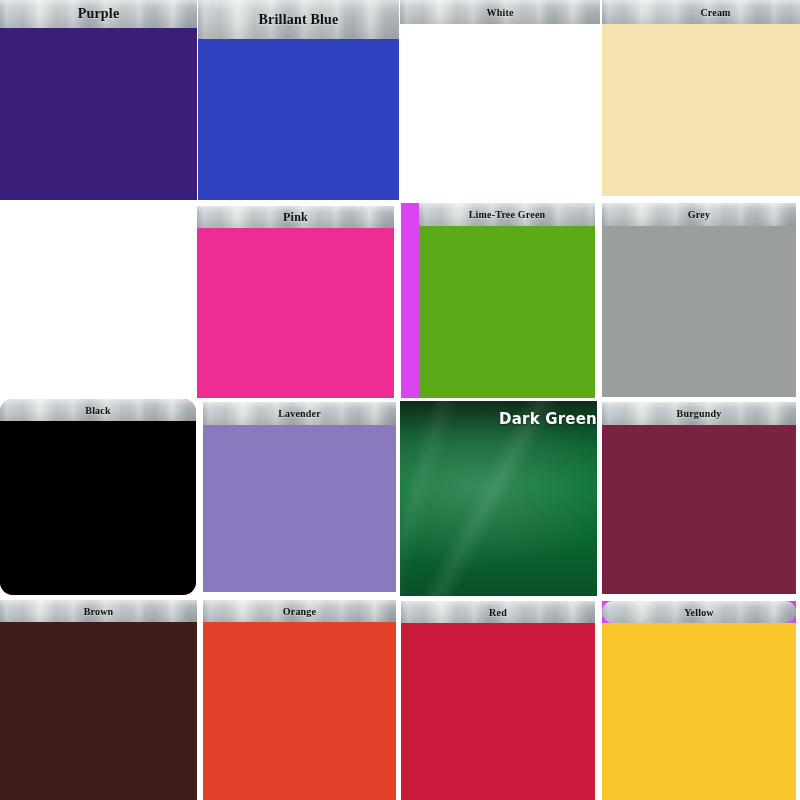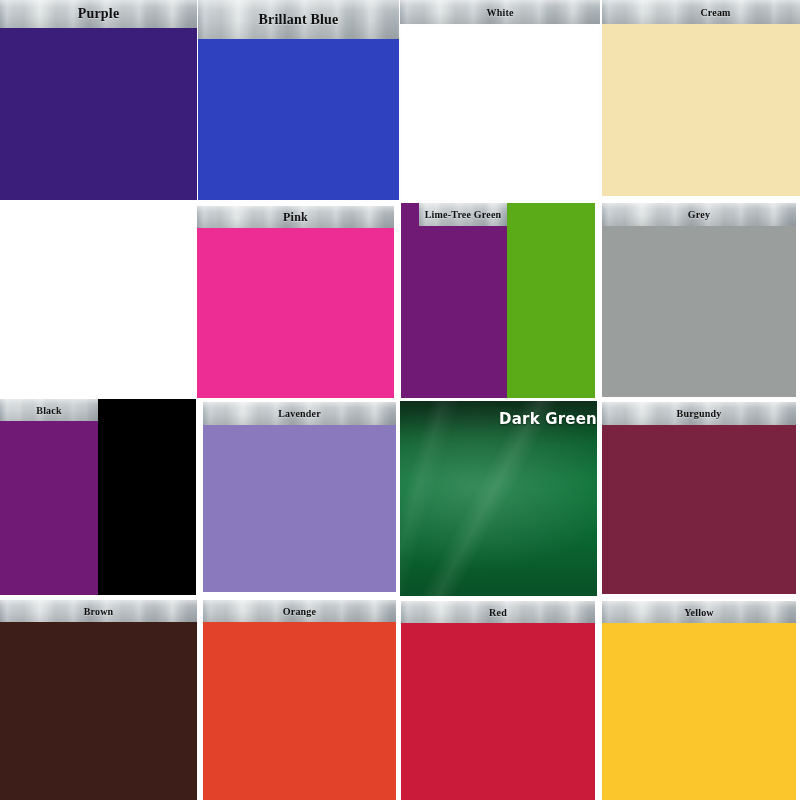--- a/index.html
+++ b/index.html
@@ -20,21 +20,21 @@
     width: 800px;
     height: 800px;
     background: #ffffff;
   }
 
   
   .tile {
     position: absolute;
     box-sizing: border-box;
     overflow: hidden;
-    background: #701a75;
+    background: #d946ef;
   }
 
   
   .cap {
     position: relative;
     width: 100%;
     box-sizing: border-box;
     display: flex;
     align-items: center;
     justify-content: center;
@@ -129,33 +129,33 @@
         <span class="cap-txt">Cream</span>
       </div>
       <div class="chip" title="Cream" style="background: rgb(244, 227, 174);"></div>
     </div>
     <div class="tile" style="left: 197px; top: 206px; width: 197px; height: 192px; display: flex; flex-direction: column;">
       <div class="cap" style="height: 22px; min-height: 22px; font-size: 12px; color: rgb(16, 16, 16);">
         <span class="cap-txt">Pink</span>
       </div>
       <div class="chip" title="Pink" style="background: rgb(237, 45, 147);"></div>
     </div>
-    <div class="tile" style="left: 401px; top: 203px; width: 194px; height: 195px; display: flex; flex-direction: row; padding-left: 18px;">
+    <div class="tile" style="left: 401px; top: 203px; width: 194px; height: 195px; display: flex; flex-direction: column; padding-left: 18px;">
       <div class="cap" style="height: 23px; min-height: 23px; font-size: 10px; color: rgb(16, 16, 16);">
         <span class="cap-txt">Lime-Tree Green</span>
       </div>
       <div class="chip" title="Lime-Tree Green" style="background: rgb(90, 171, 23);"></div>
     </div>
     <div class="tile" style="left: 602px; top: 203px; width: 194px; height: 194px; display: flex; flex-direction: column;">
       <div class="cap" style="height: 23px; min-height: 23px; font-size: 10px; color: rgb(16, 16, 16);">
         <span class="cap-txt">Grey</span>
       </div>
       <div class="chip" title="Grey" style="background: rgb(154, 158, 157);"></div>
     </div>
-    <div class="tile" style="left: 0px; top: 399px; width: 196px; height: 196px; display: flex; flex-direction: row;">
+    <div class="tile" style="left: 0px; top: 399px; width: 196px; height: 196px; display: flex; flex-direction: column; border-radius: 13px;">
       <div class="cap" style="height: 22px; min-height: 22px; font-size: 10px; color: rgb(16, 16, 16);">
         <span class="cap-txt">Black</span>
       </div>
       <div class="chip" title="Black" style="background: rgb(0, 0, 0);"></div>
     </div>
     <div class="tile" style="left: 203px; top: 402px; width: 193px; height: 190px; display: flex; flex-direction: column;">
       <div class="cap" style="height: 23px; min-height: 23px; font-size: 10px; color: rgb(16, 16, 16);">
         <span class="cap-txt">Lavender</span>
       </div>
       <div class="chip" title="Lavender" style="background: rgb(138, 121, 189);"></div>
@@ -186,18 +186,18 @@
       </div>
       <div class="chip" title="Orange" style="background: rgb(227, 66, 42);"></div>
     </div>
     <div class="tile" style="left: 401px; top: 601px; width: 194px; height: 199px; display: flex; flex-direction: column;">
       <div class="cap" style="height: 22px; min-height: 22px; font-size: 10px; color: rgb(16, 16, 16);">
         <span class="cap-txt">Red</span>
       </div>
       <div class="chip" title="Red" style="background: rgb(202, 27, 59);"></div>
     </div>
     <div class="tile" style="left: 602px; top: 601px; width: 194px; height: 199px; display: flex; flex-direction: column;">
-      <div class="cap" style="height: 22px; min-height: 22px; font-size: 10px; color: rgb(16, 16, 16);">
+      <div class="cap" style="height: 22px; min-height: 22px; font-size: 10px; color: rgb(16, 16, 16); border-radius: 11px;">
         <span class="cap-txt">Yellow</span>
       </div>
       <div class="chip" title="Yellow" style="background: rgb(251, 198, 44);"></div>
     </div>
   </div>
 
 </body></html>

